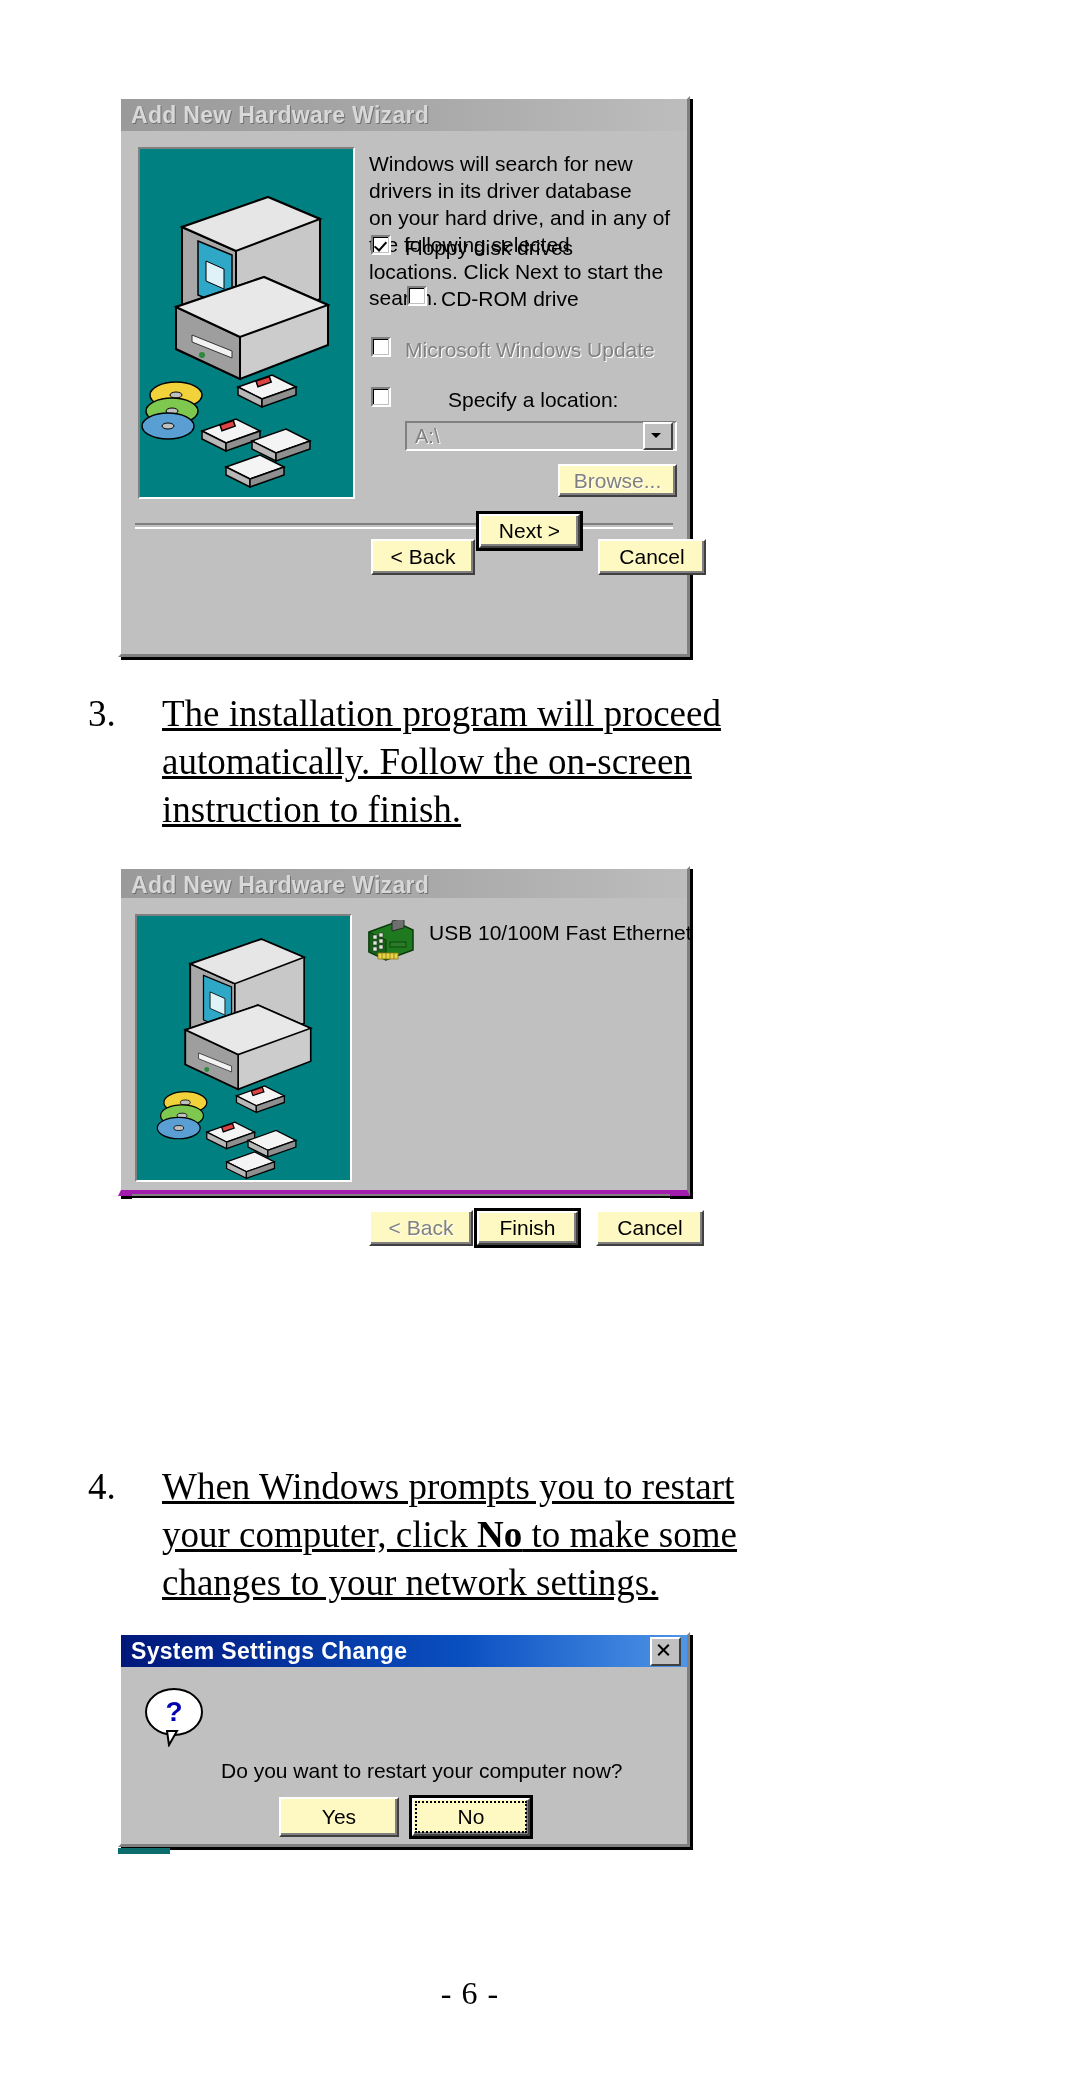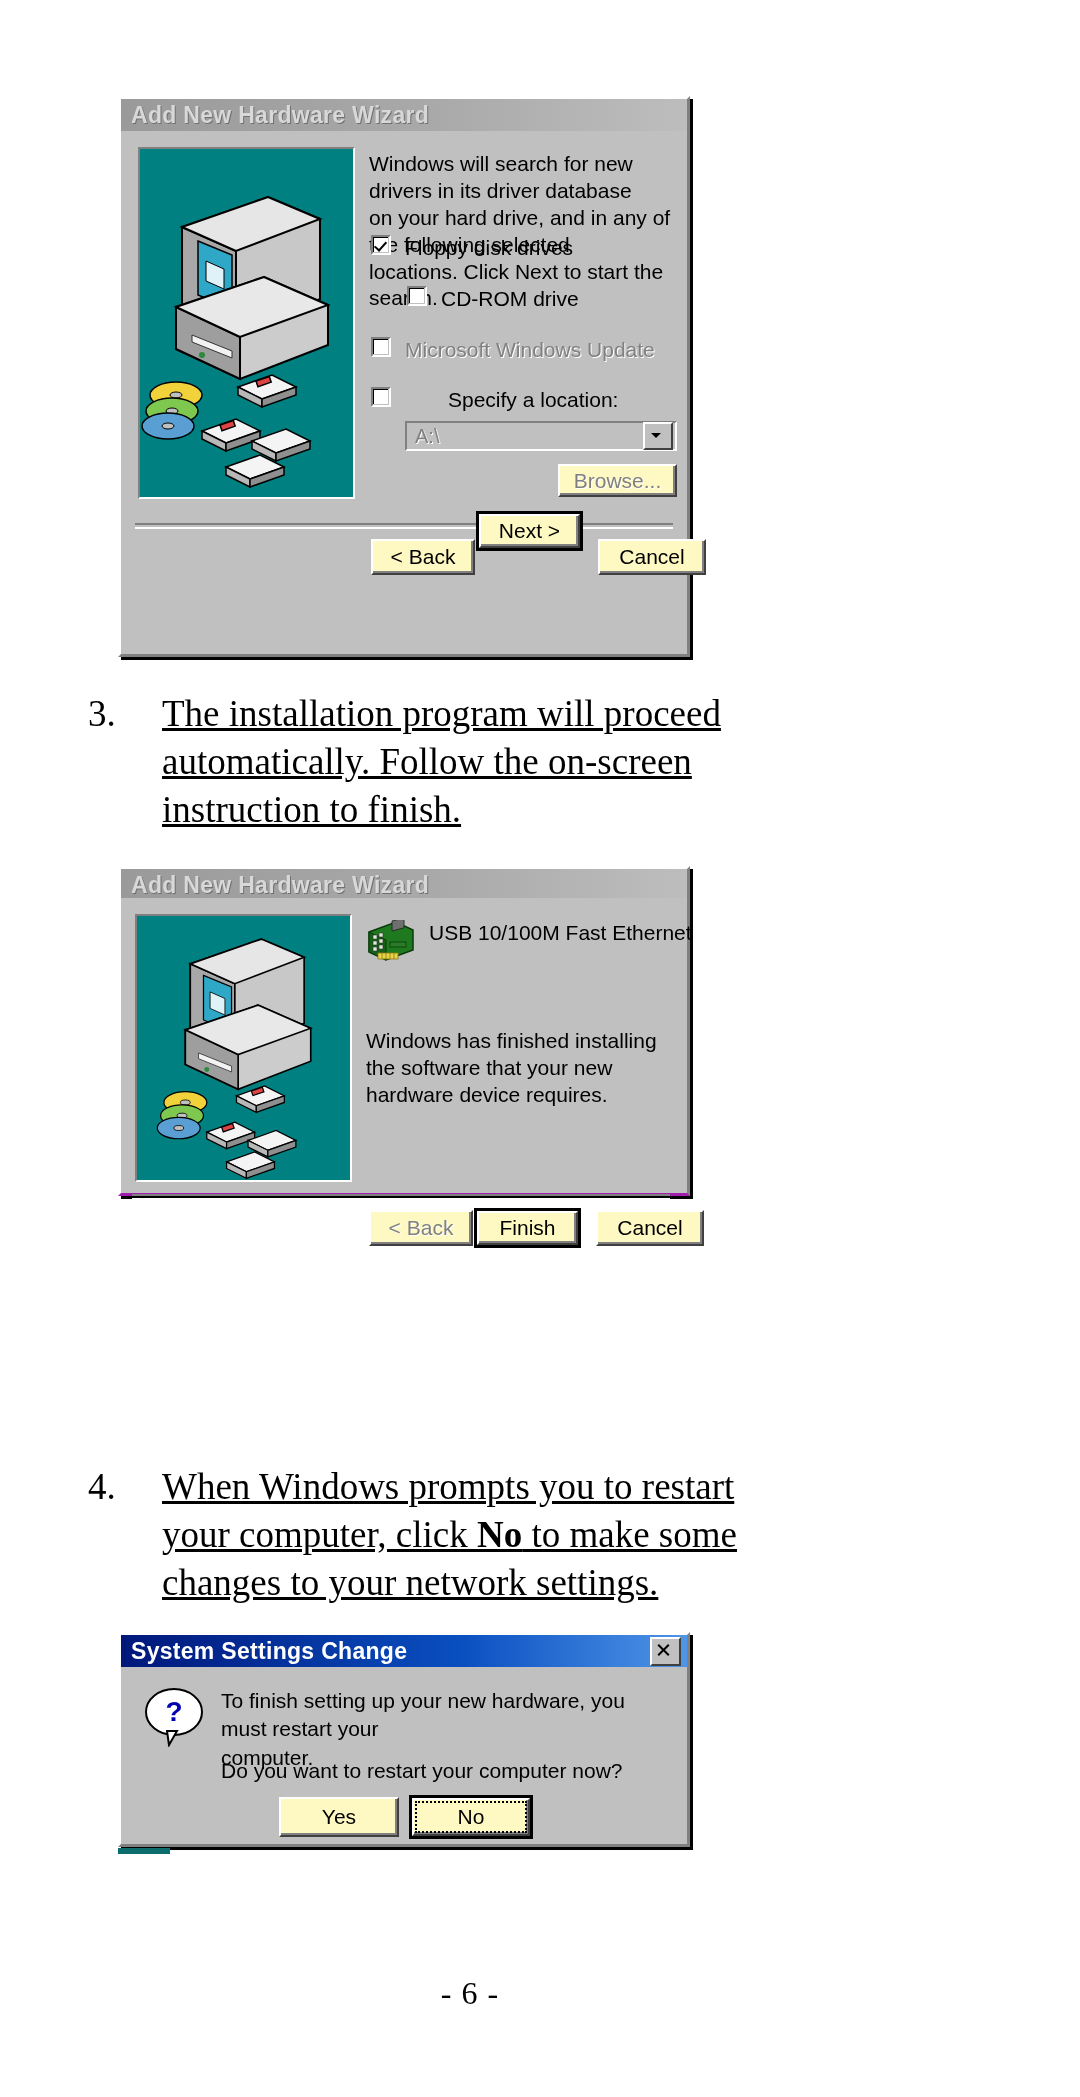--- a/index.html
+++ b/index.html
@@ -397,21 +397,21 @@
     <div class="titlebar inactive">
       <span class="tb-title">Add New Hardware Wizard</span>
     </div>
   </div>
 
   <div class="win raised" style="left:118px; top:866px; width:572px; height:330px; z-index:2; background:transparent; border:none; box-shadow:none;">
   </div>
 
   <div style="position:absolute; left:118px; top:866px; width:572px; height:330px; z-index:1;">
     <div style="position:absolute; left:0; top:32px; width:572px; height:298px; background:#c0c0c0;
-                border-left:3px solid #ffffff; border-right:3px solid #808080; border-bottom:3px solid #a21caf;
+                border-left:3px solid #ffffff; border-right:3px solid #808080; border-bottom:6px solid #a21caf;
                 box-sizing:border-box; box-shadow:3px 3px 0 #000;">
 
       <div class="wizard-art" style="left:14px; top:16px; width:213px; height:264px;">
         <svg width="213" height="264" viewBox="0 0 213 320">
           <polygon points="42,58 128,28 180,50 180,130 96,166 42,140" fill="#c8c8c8" stroke="#000" stroke-width="2"></polygon>
           <polygon points="42,58 96,82 96,166 42,140" fill="#a8a8a8" stroke="#000" stroke-width="2"></polygon>
           <polygon points="128,28 180,50 96,82 42,58" fill="#e6e6e6" stroke="#000" stroke-width="2"></polygon>
           <polygon points="58,72 92,86 92,140 58,126" fill="#2fa8c8" stroke="#000" stroke-width="1.5"></polygon>
           <polygon points="66,92 84,100 84,120 66,112" fill="#dff2f8" stroke="#000" stroke-width="1"></polygon>
           <polygon points="36,138 124,108 188,136 188,176 100,210 36,180" fill="#cccccc" stroke="#000" stroke-width="2"></polygon>
@@ -469,24 +469,20 @@
             <line x1="16" y1="33" x2="16" y2="39"></line>
               <line x1="20" y1="33" x2="20" y2="39"></line>
             <line x1="24" y1="33" x2="24" y2="39"></line>
               <line x1="28" y1="33" x2="28" y2="39"></line>
           </g>
         </svg>
       </div>
 
       <div style="position:absolute; left:308px; top:23px; font-family:'Liberation Sans',sans-serif; font-size:21px; color:#000; white-space:nowrap;">USB 10/100M Fast Ethernet</div>
 
-      <div class="wiz-text" style="left:245px; top:130px; width:320px;">
-        <div>Windows has finished installing the software that your new</div>
-        <div>hardware device requires.</div>
-      </div>
 
       <div class="sep" style="left:11px; top:296px; width:538px;"></div>
 
       <div class="btn dis" style="left:248px; top:312px; width:104px; height:36px;">
         <span>&lt; Back</span>
       </div>
       <div class="btn def" style="left:353px; top:310px; width:107px; height:40px;">
         <span class="btn-inner">Finish</span>
       </div>
       <div class="btn" style="left:475px; top:312px; width:108px; height:36px;">
@@ -515,24 +511,20 @@
     </div>
 
     <div class="q-icon" style="left:22px; top:50px;">
       <svg width="62" height="62" viewBox="0 0 62 62">
         <ellipse cx="31" cy="27" rx="28" ry="23" fill="#ffffff" stroke="#000" stroke-width="2"></ellipse>
         <polygon points="24,46 34,46 26,60" fill="#ffffff" stroke="#000" stroke-width="2"></polygon>
         <text x="31" y="36" font-family="'Liberation Sans',sans-serif" font-size="28" font-weight="bold" fill="#0000b0" text-anchor="middle">?</text>
       </svg>
     </div>
 
-    <div class="msg-text" style="left:100px; top:52px; width:440px;">
-      <div>To finish setting up your new hardware, you must restart your</div>
-      <div>computer.</div>
-    </div>
 
     <div class="msg-text" style="left:100px; top:122px; width:440px;">
       <div>Do you want to restart your computer now?</div>
     </div>
 
     <div class="btn" style="left:158px; top:162px; width:120px; height:40px;">
       <span>Yes</span>
     </div>
     <div class="btn def focus" style="left:288px; top:160px; width:124px; height:44px;">
       <span class="btn-inner">No</span>

